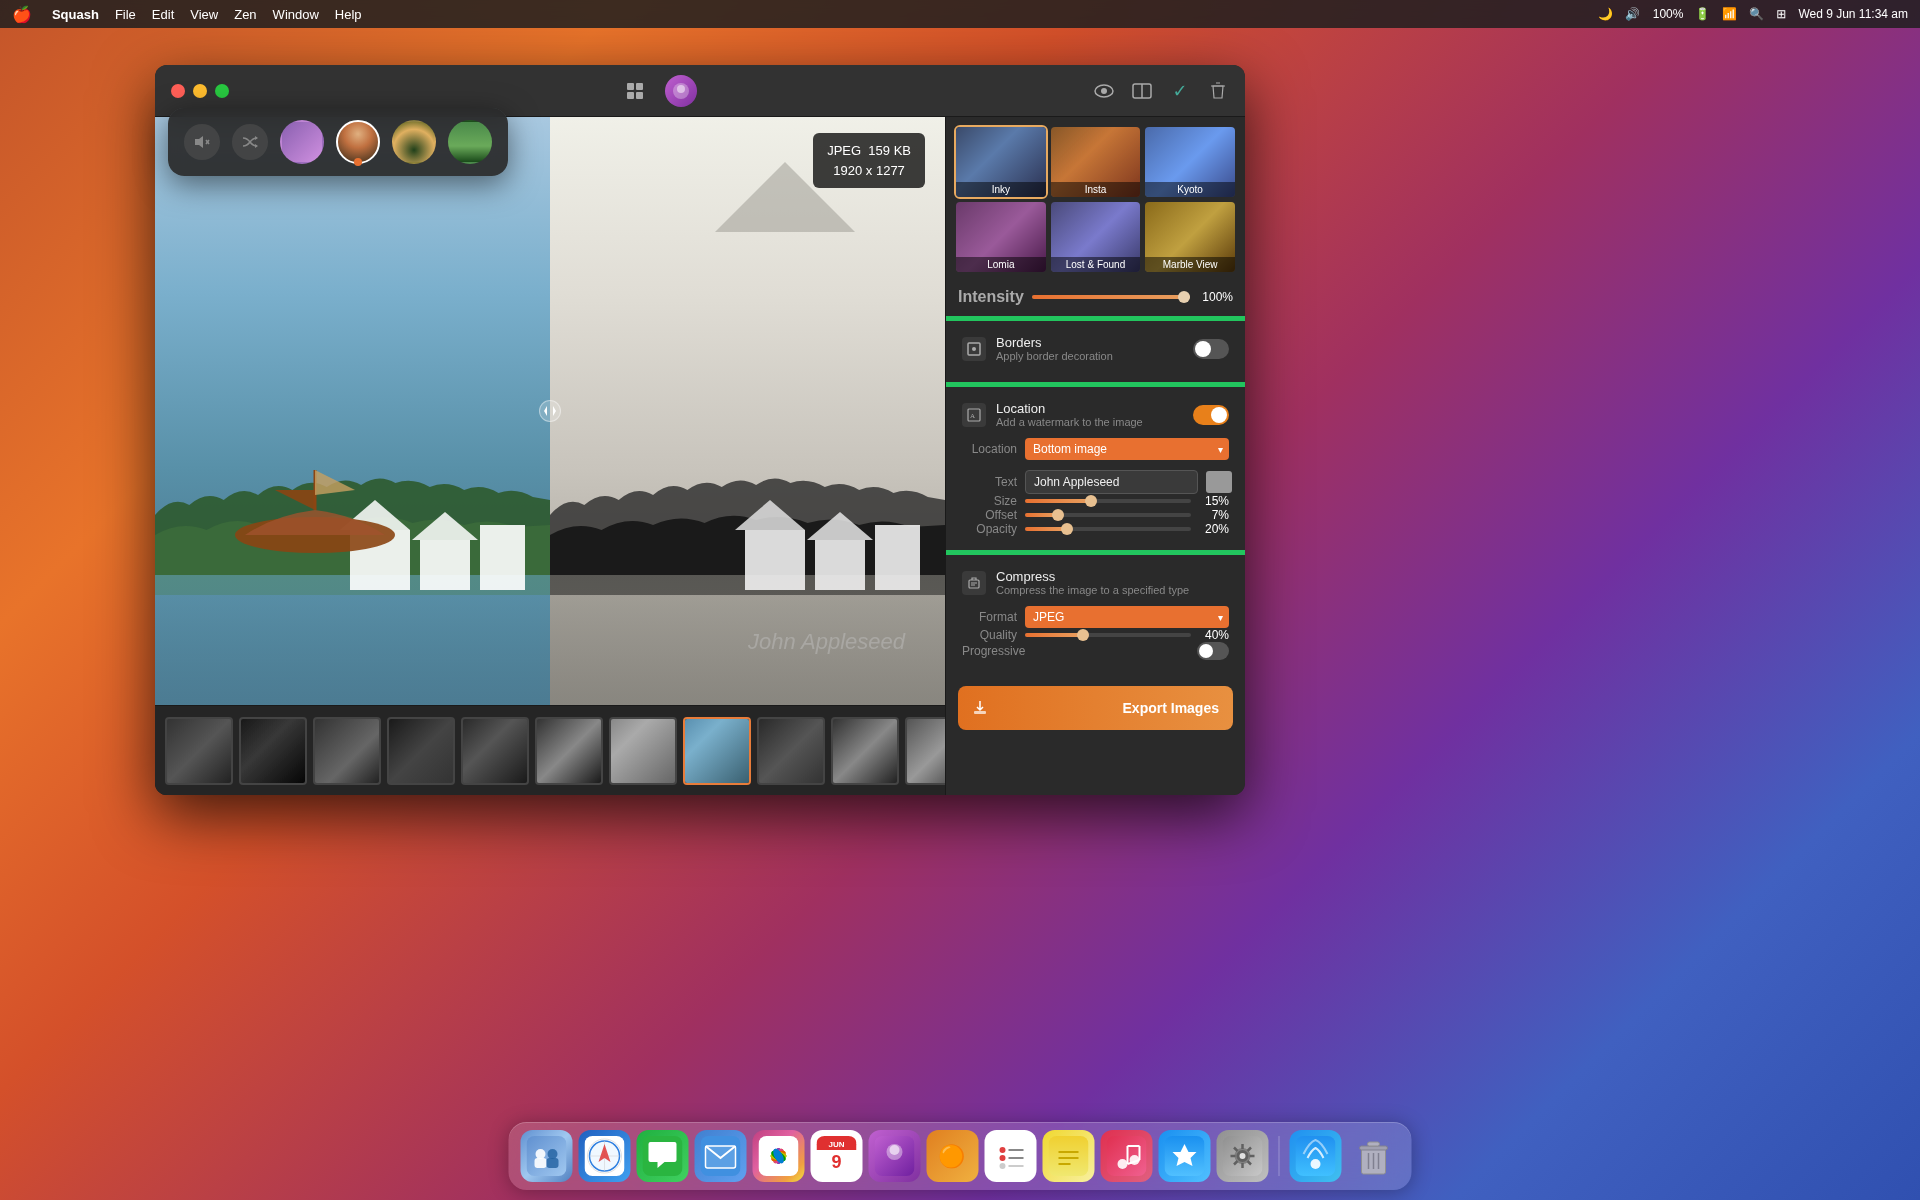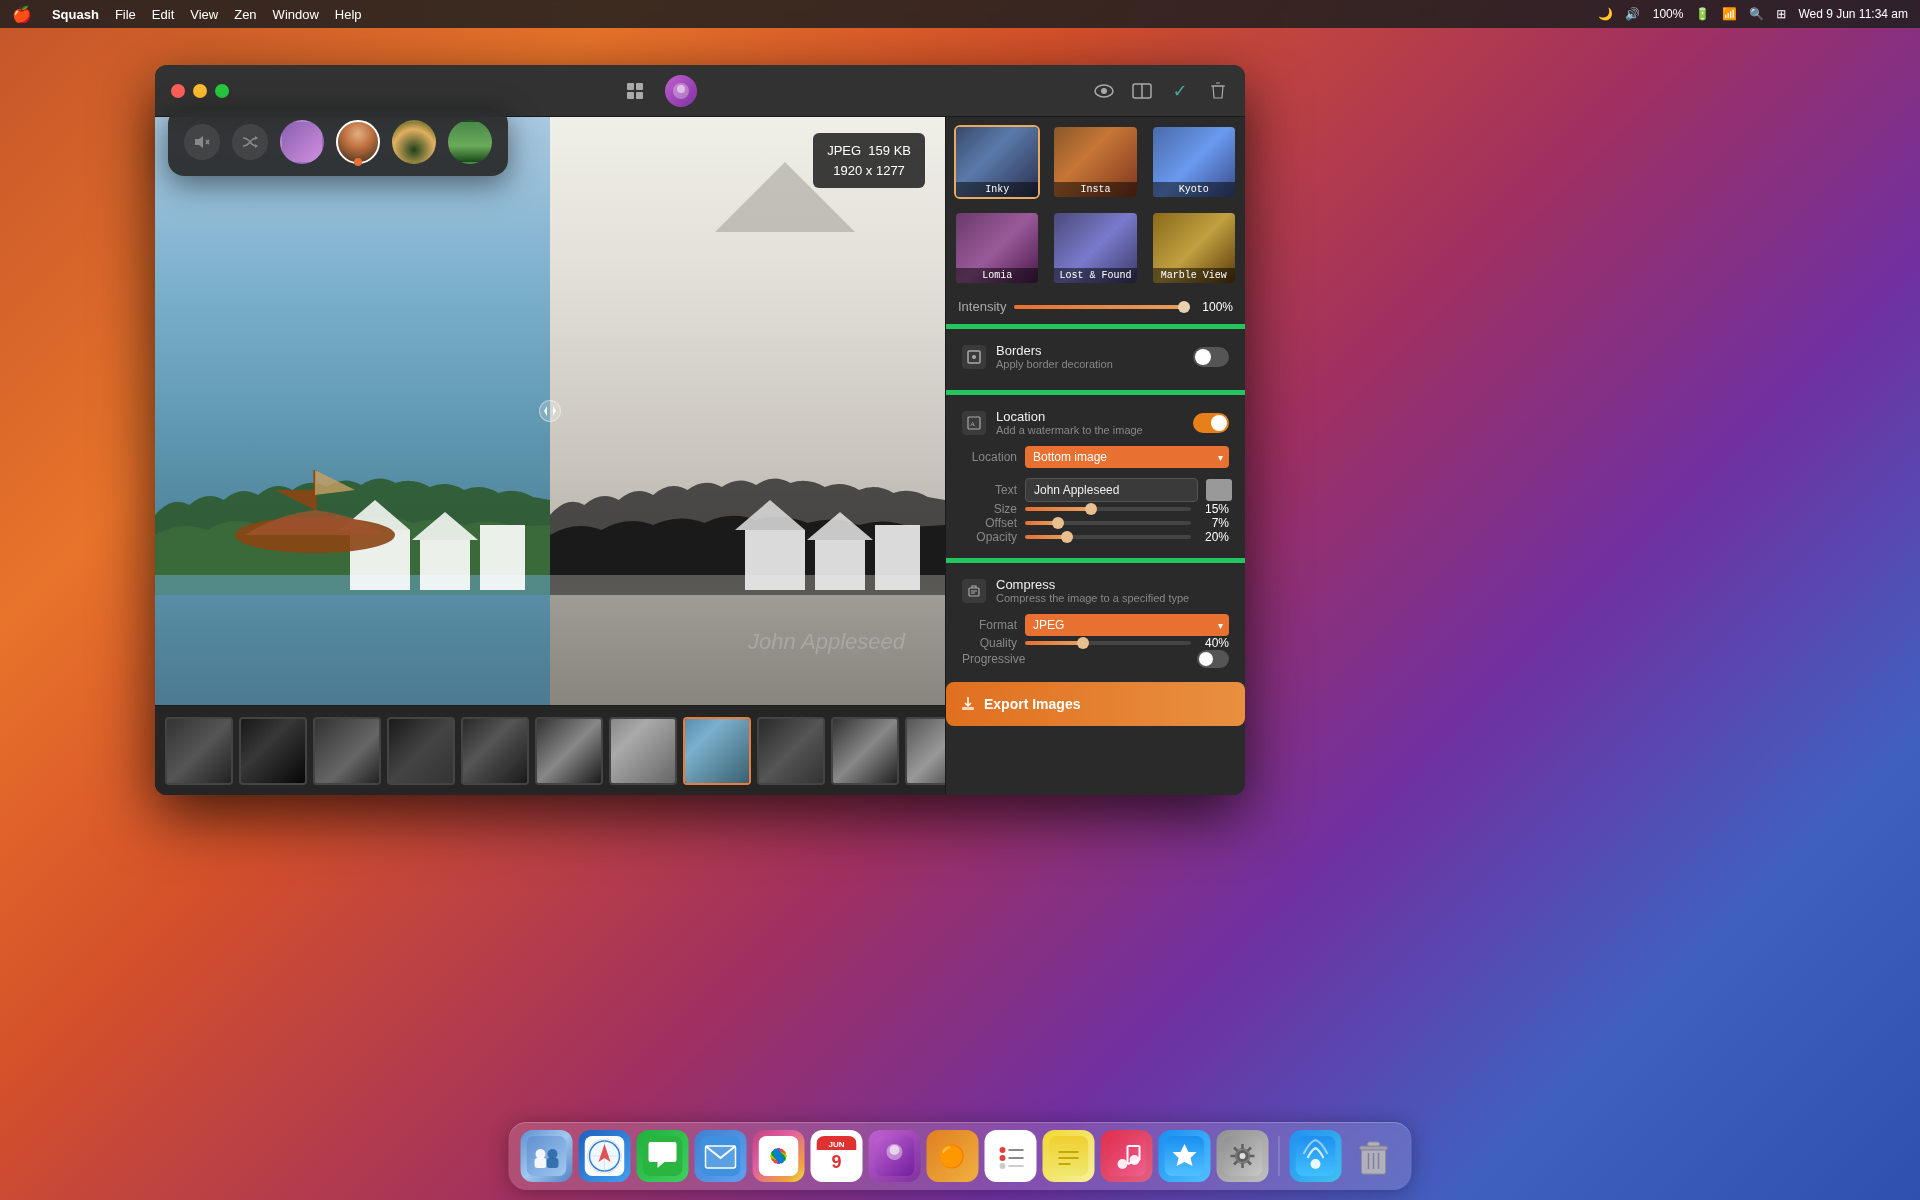--- a/index.html
+++ b/index.html
@@ -219,23 +219,22 @@
       overflow-y: auto;
       flex-shrink: 0;
       display: flex;
       flex-direction: column;
     }
 
     
     .filter-grid {
       display: grid;
       grid-template-columns: repeat(3, 1fr);
-      gap: 12px;
+      gap: 1px;
       padding: 8px;
-      font-family: Liberation Mono, monospace;
     }
     .filter-item {
       cursor: pointer;
       border-radius: 6px;
       overflow: hidden;
       border: 2px solid transparent;
       position: relative;
     }
     .filter-item.active { border-color: #e8aa60; }
     .filter-thumb {
@@ -259,21 +258,21 @@
       padding: 2px 0;
     }
 
     
     .intensity-row {
       display: flex;
       align-items: center;
       padding: 6px 12px 10px;
       gap: 8px;
     }
-    .intensity-label { color: #aaa; font-size: 13px; }
+    .intensity-label { color: #aaa; font-size: 16px; font-weight: bold; }
     .intensity-bar {
       flex: 1;
       height: 4px;
       background: #444;
       border-radius: 2px;
       position: relative;
     }
     .intensity-fill {
       height: 100%;
       background: linear-gradient(90deg, #e87030, #e8a060);
@@ -400,31 +399,32 @@
       top: 50%; transform: translateY(-50%);
       width: 12px; height: 12px;
       border-radius: 50%;
       background: #e8c090;
       cursor: pointer;
     }
     .slider-value { color: #fff; font-size: 12px; min-width: 30px; text-align: right; }
 
     
     .export-btn {
+      margin: 12px;
       padding: 14px;
       background: linear-gradient(90deg, #e07020, #e89040);
       border: none;
       border-radius: 8px;
       color: #fff;
       font-size: 14px;
       font-weight: 600;
       cursor: pointer;
       display: flex;
       align-items: center;
-      justify-content: flex-start;
+      justify-content: space-between;
       gap: 8px;
     }
 
     
     .float-toolbar {
       position: absolute;
       top: 108px;
       left: 168px;
       background: rgba(40,40,40,0.92);
       border-radius: 16px;

